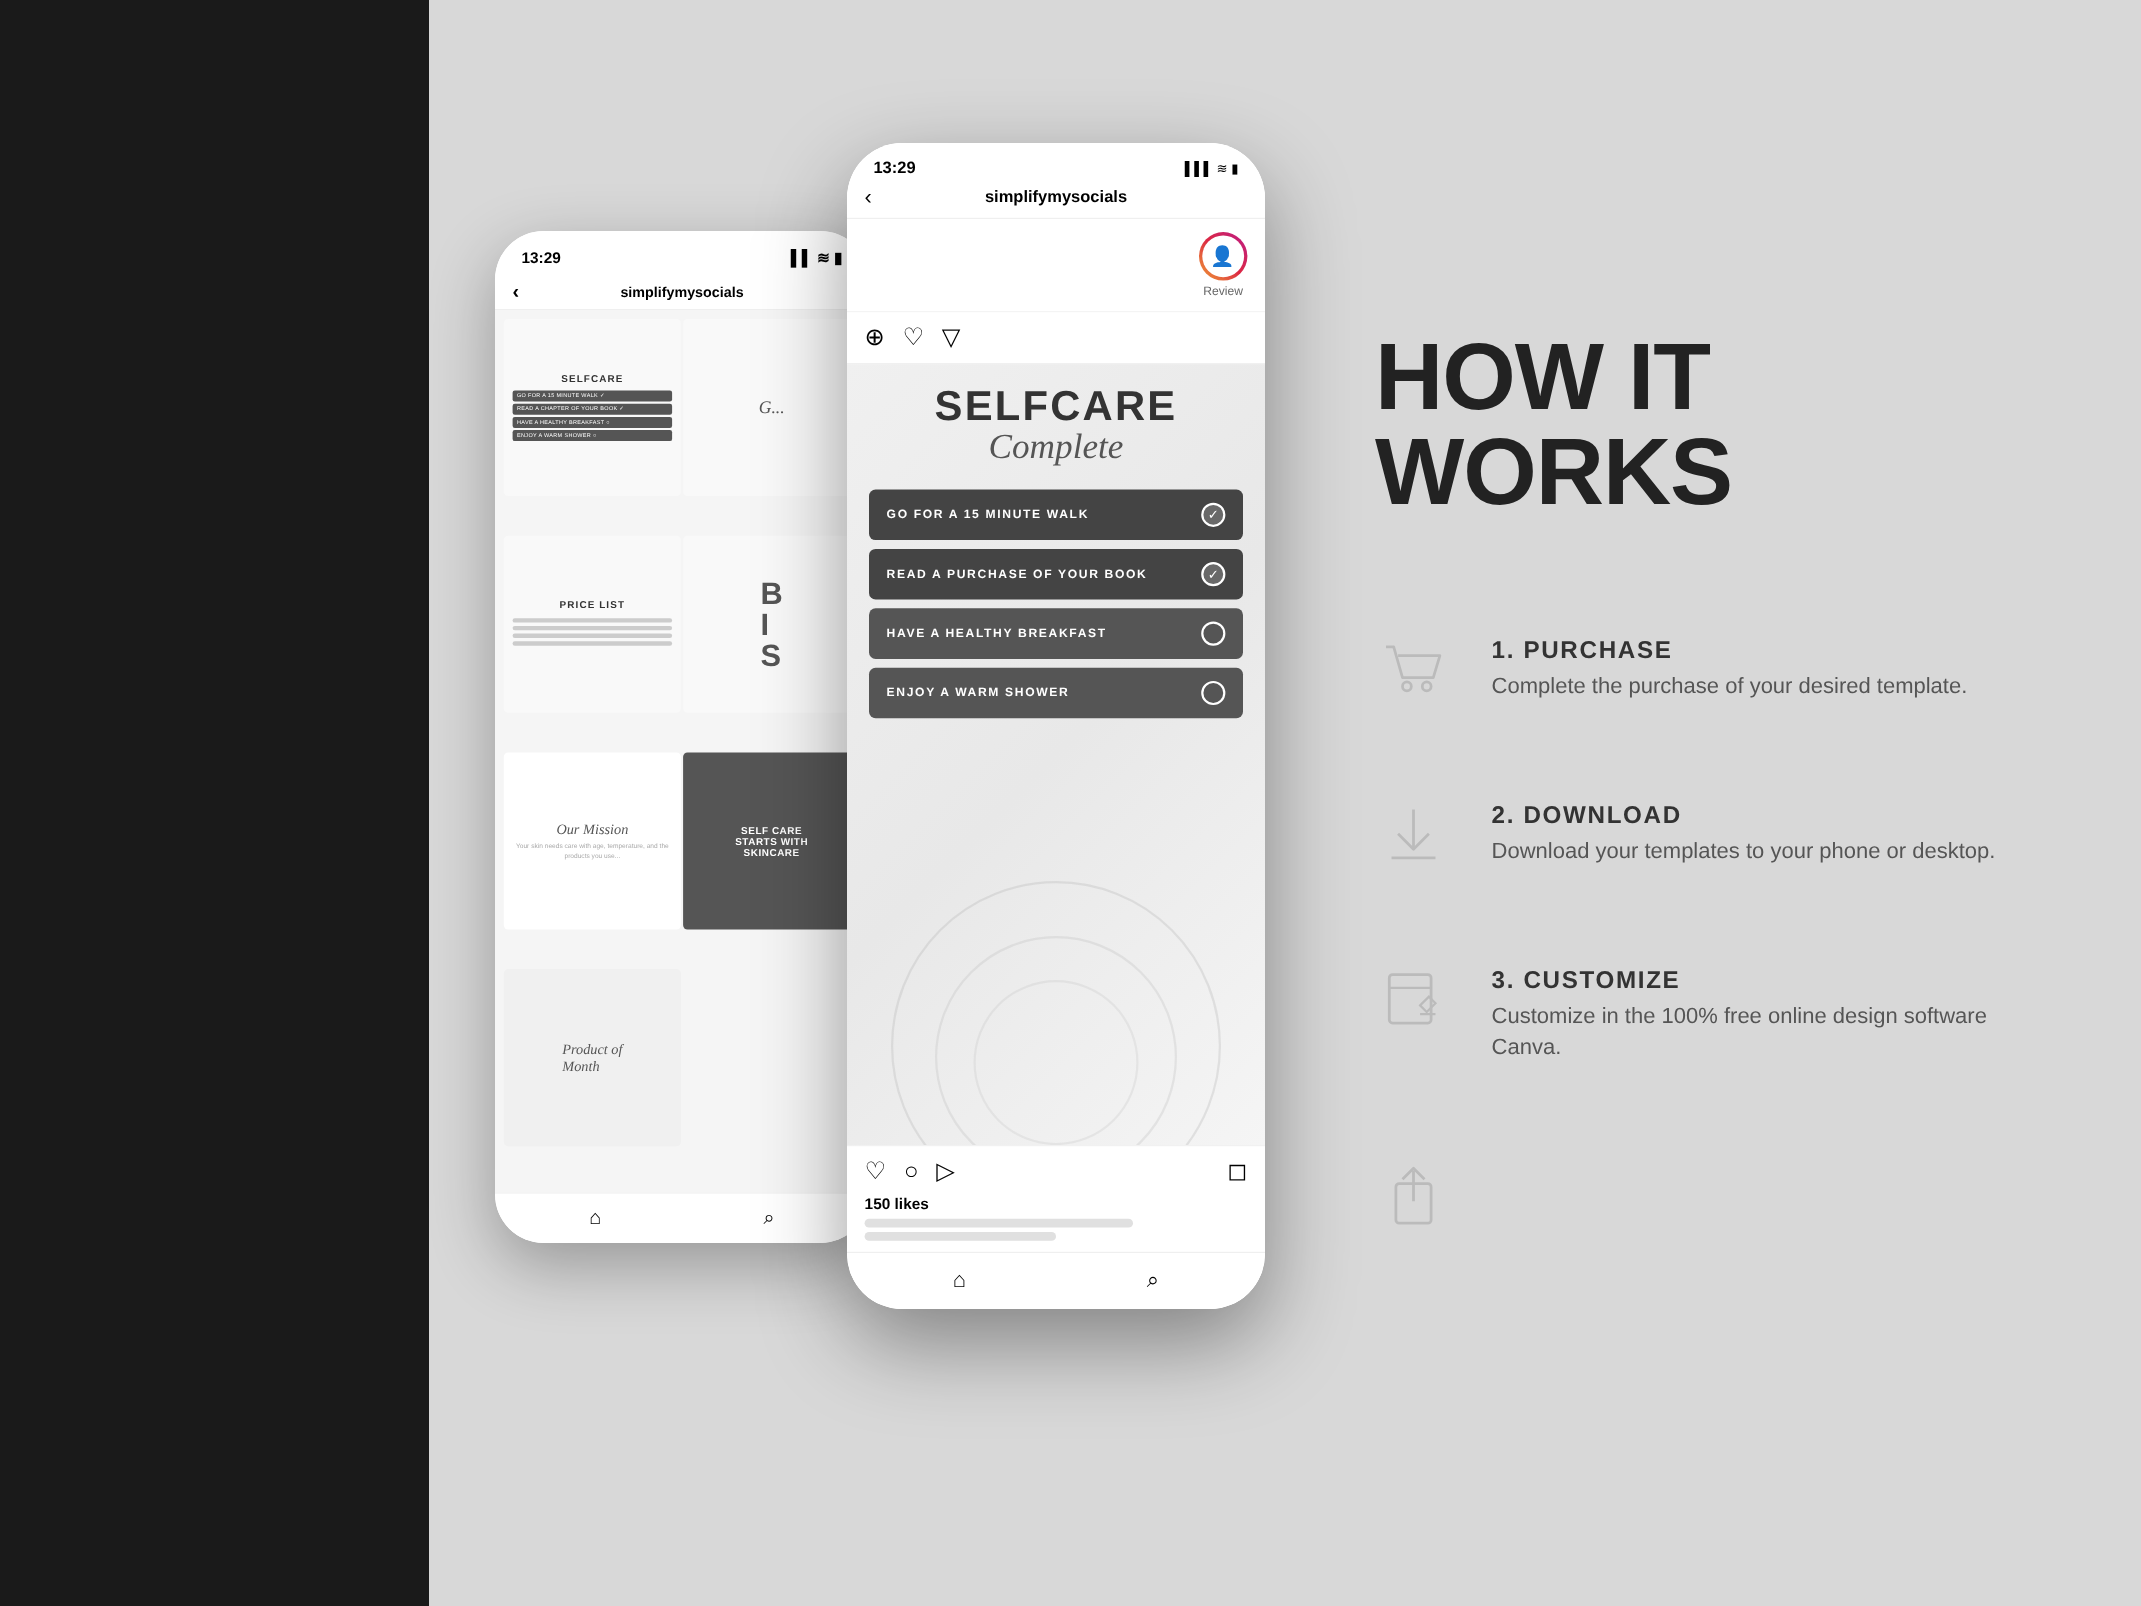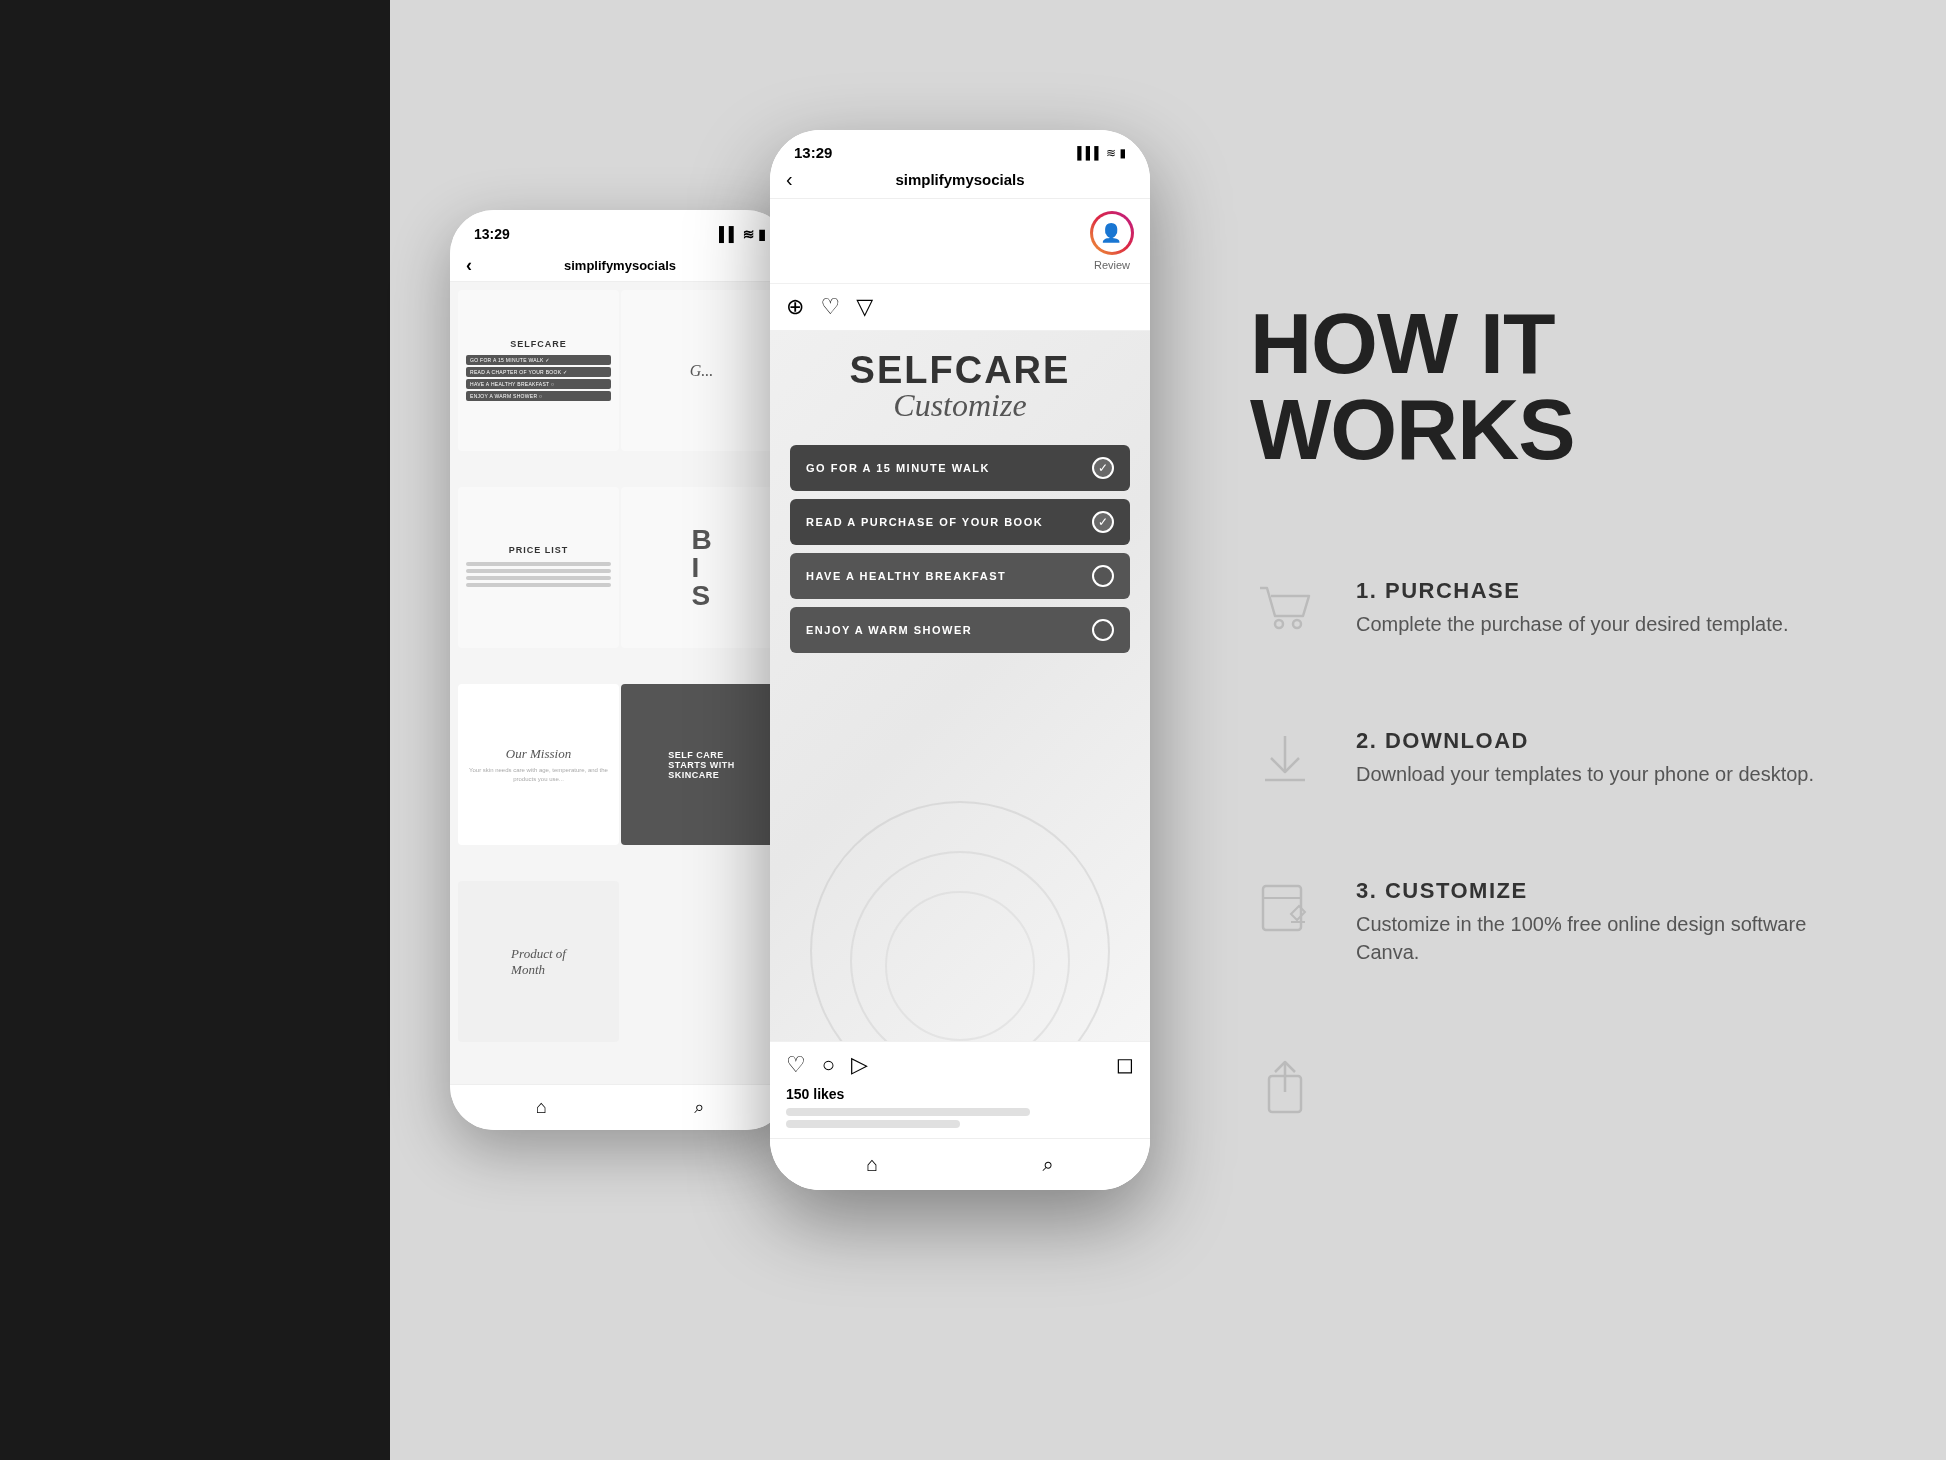--- a/index.html
+++ b/index.html
@@ -548,21 +548,21 @@
           <div class="back-tile back-tile-quote">
             <div style="font-size:28px;font-weight:900;color:#555;line-height:1;">B<br>I<br>S</div>
           </div>
 
           <div class="back-tile back-tile-mission">
             <div style="font-family:Georgia,serif;font-style:italic;font-size:13px;color:#555;margin-bottom:4px;">Our Mission</div>
             <div class="tile-text-small">Your skin needs care with age, temperature, and the products you use...</div>
           </div>
 
           <div class="back-tile back-tile-skincare">
-            <div style="font-size:9px;font-weight:700;color:white;letter-spacing:0.5px;">SELF CARE<br>STARTS WITH<br>SKINCARE</div>
+            <div style="font-size:9px;font-weight:700;color:white;text-align:center;letter-spacing:0.5px;">SELF CARE<br>STARTS WITH<br>SKINCARE</div>
           </div>
 
           <div class="back-tile back-tile-product">
             <div style="font-family:Georgia,serif;font-style:italic;font-size:13px;color:#555;">Product of<br>Month</div>
           </div>
         </div>
 
         <div class="phone-back-bottomnav">
           <span style="font-size:18px;">⌂</span>
           <span style="font-size:18px;">⌕</span>
@@ -602,21 +602,21 @@
 
         <div class="instagram-post">
           <div class="post-image">
 
             <div class="deco-circle" style="width:300px;height:300px;bottom:-60px;left:50%;transform:translateX(-50%);border-color:rgba(180,180,180,0.3);"></div>
             <div class="deco-circle" style="width:220px;height:220px;bottom:-30px;left:50%;transform:translateX(-50%);border-color:rgba(180,180,180,0.25);"></div>
             <div class="deco-circle" style="width:150px;height:150px;bottom:0;left:50%;transform:translateX(-50%);border-color:rgba(180,180,180,0.2);"></div>
 
             <div style="z-index:1;text-align:center;margin-bottom:8px;">
               <div class="selfcare-title">SELFCARE</div>
-              <div style="font-family:Georgia,serif;font-style:italic;font-size:32px;color:#555;line-height:1;">Customize</div>
+              <div style="font-family:Georgia,serif;font-style:italic;font-size:32px;color:#555;line-height:1;">Complete</div>
             </div>
 
             <div class="checklist-container">
               <div class="checklist-row checked">
                 <span class="checklist-row-text">GO FOR A 15 MINUTE WALK</span>
                 <div class="checklist-checkbox checked-box">✓</div>
               </div>
               <div class="checklist-row checked">
                 <span class="checklist-row-text">READ A PURCHASE OF YOUR BOOK</span>
                 <div class="checklist-checkbox checked-box">✓</div>

